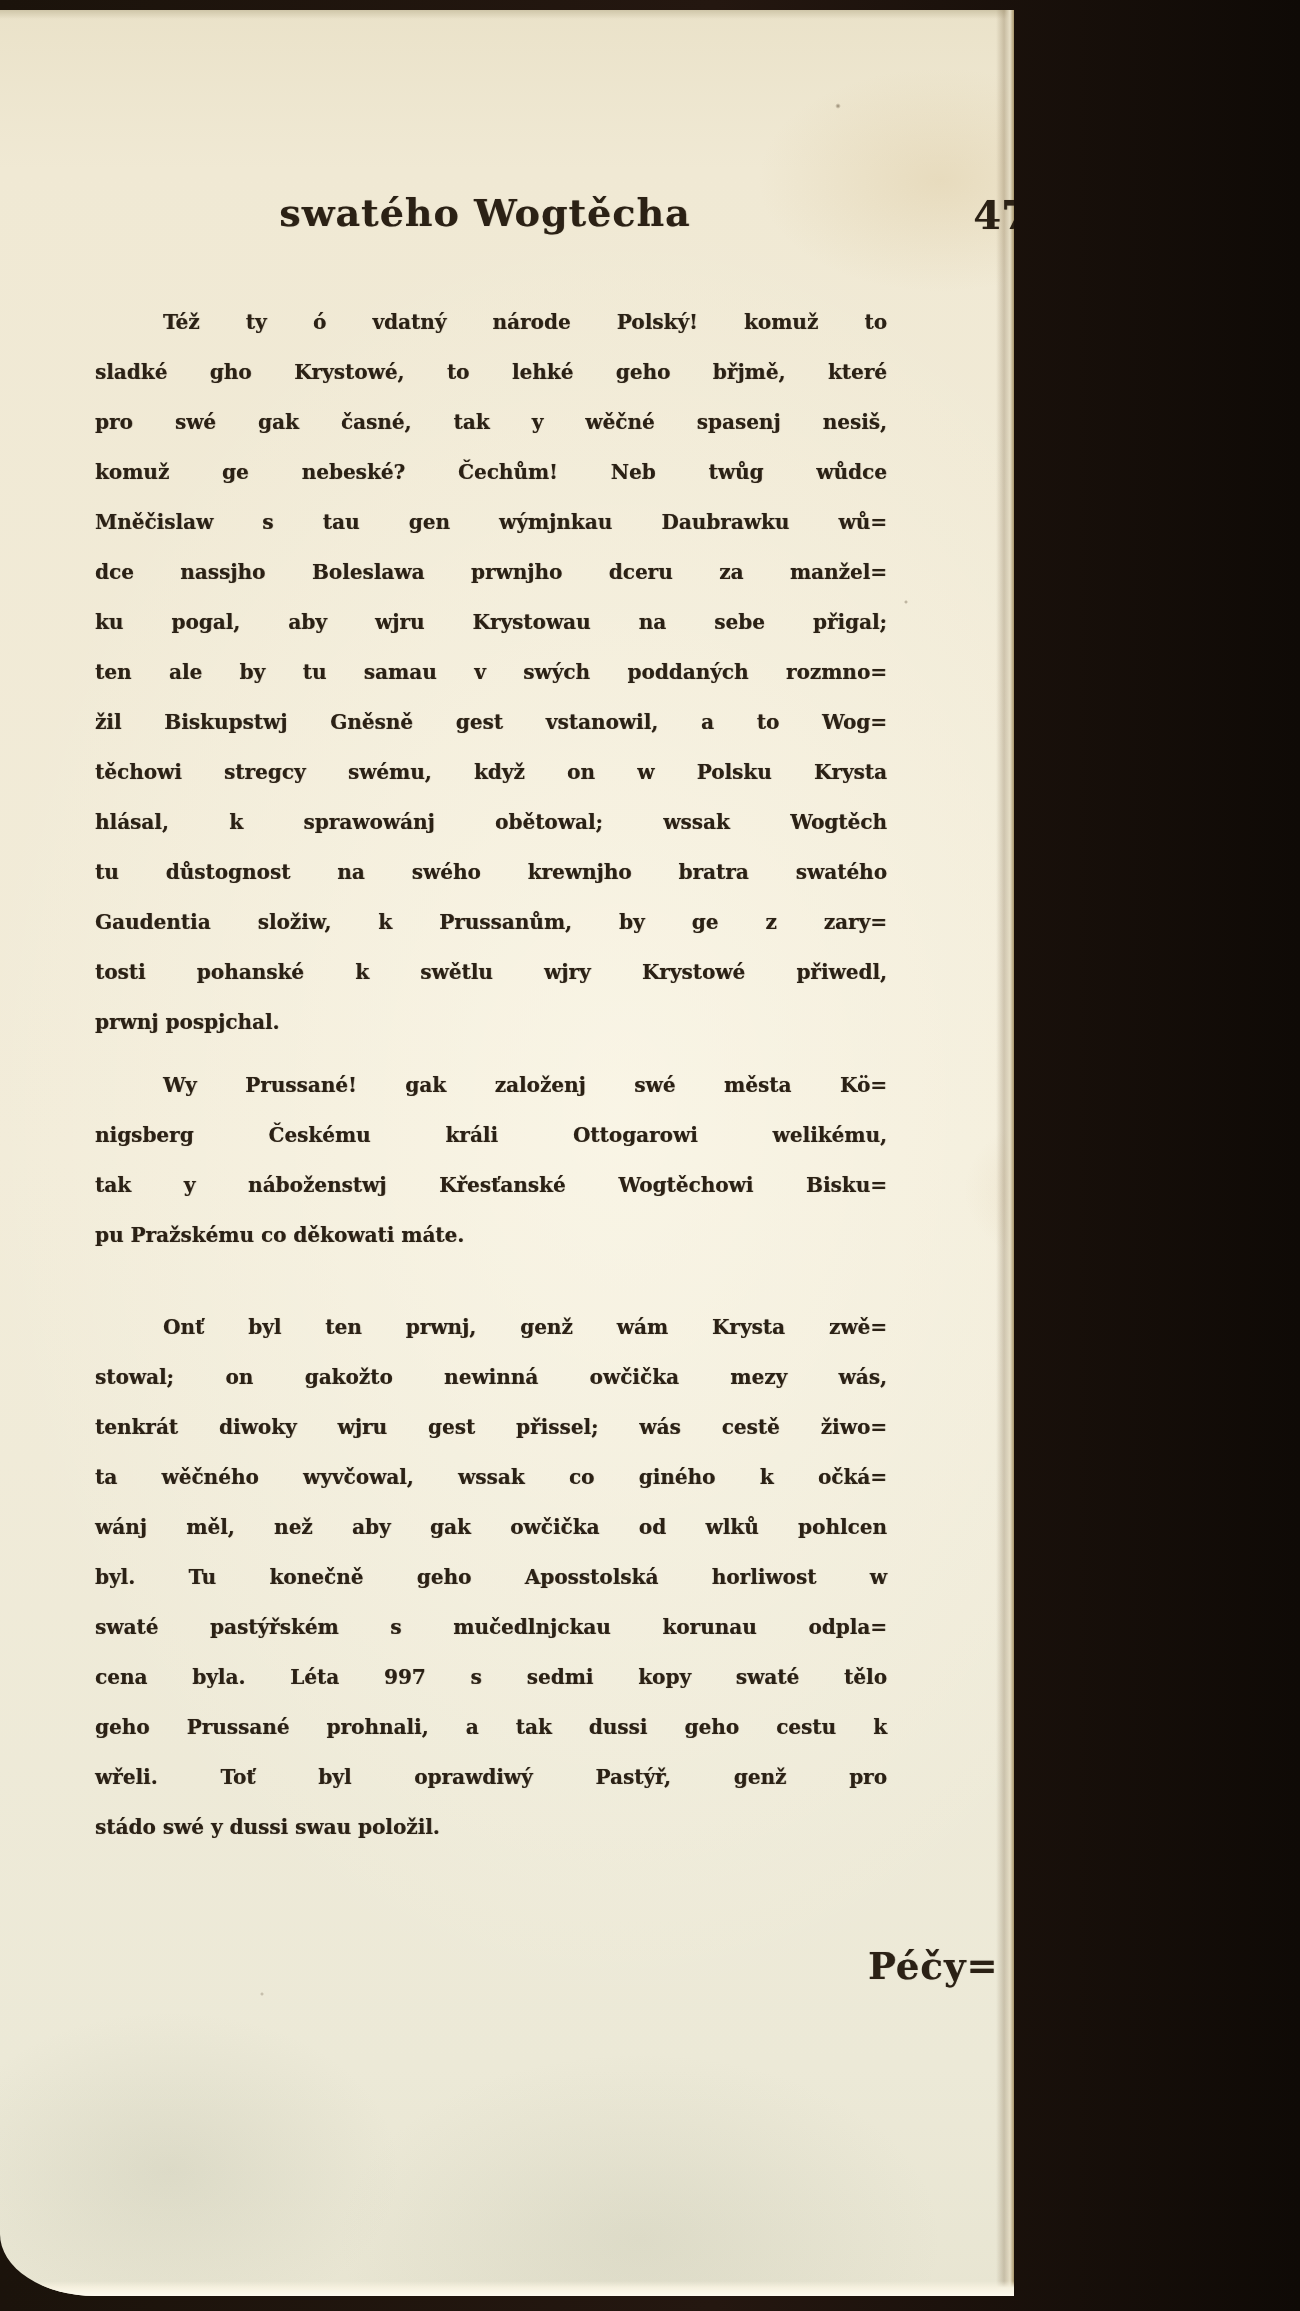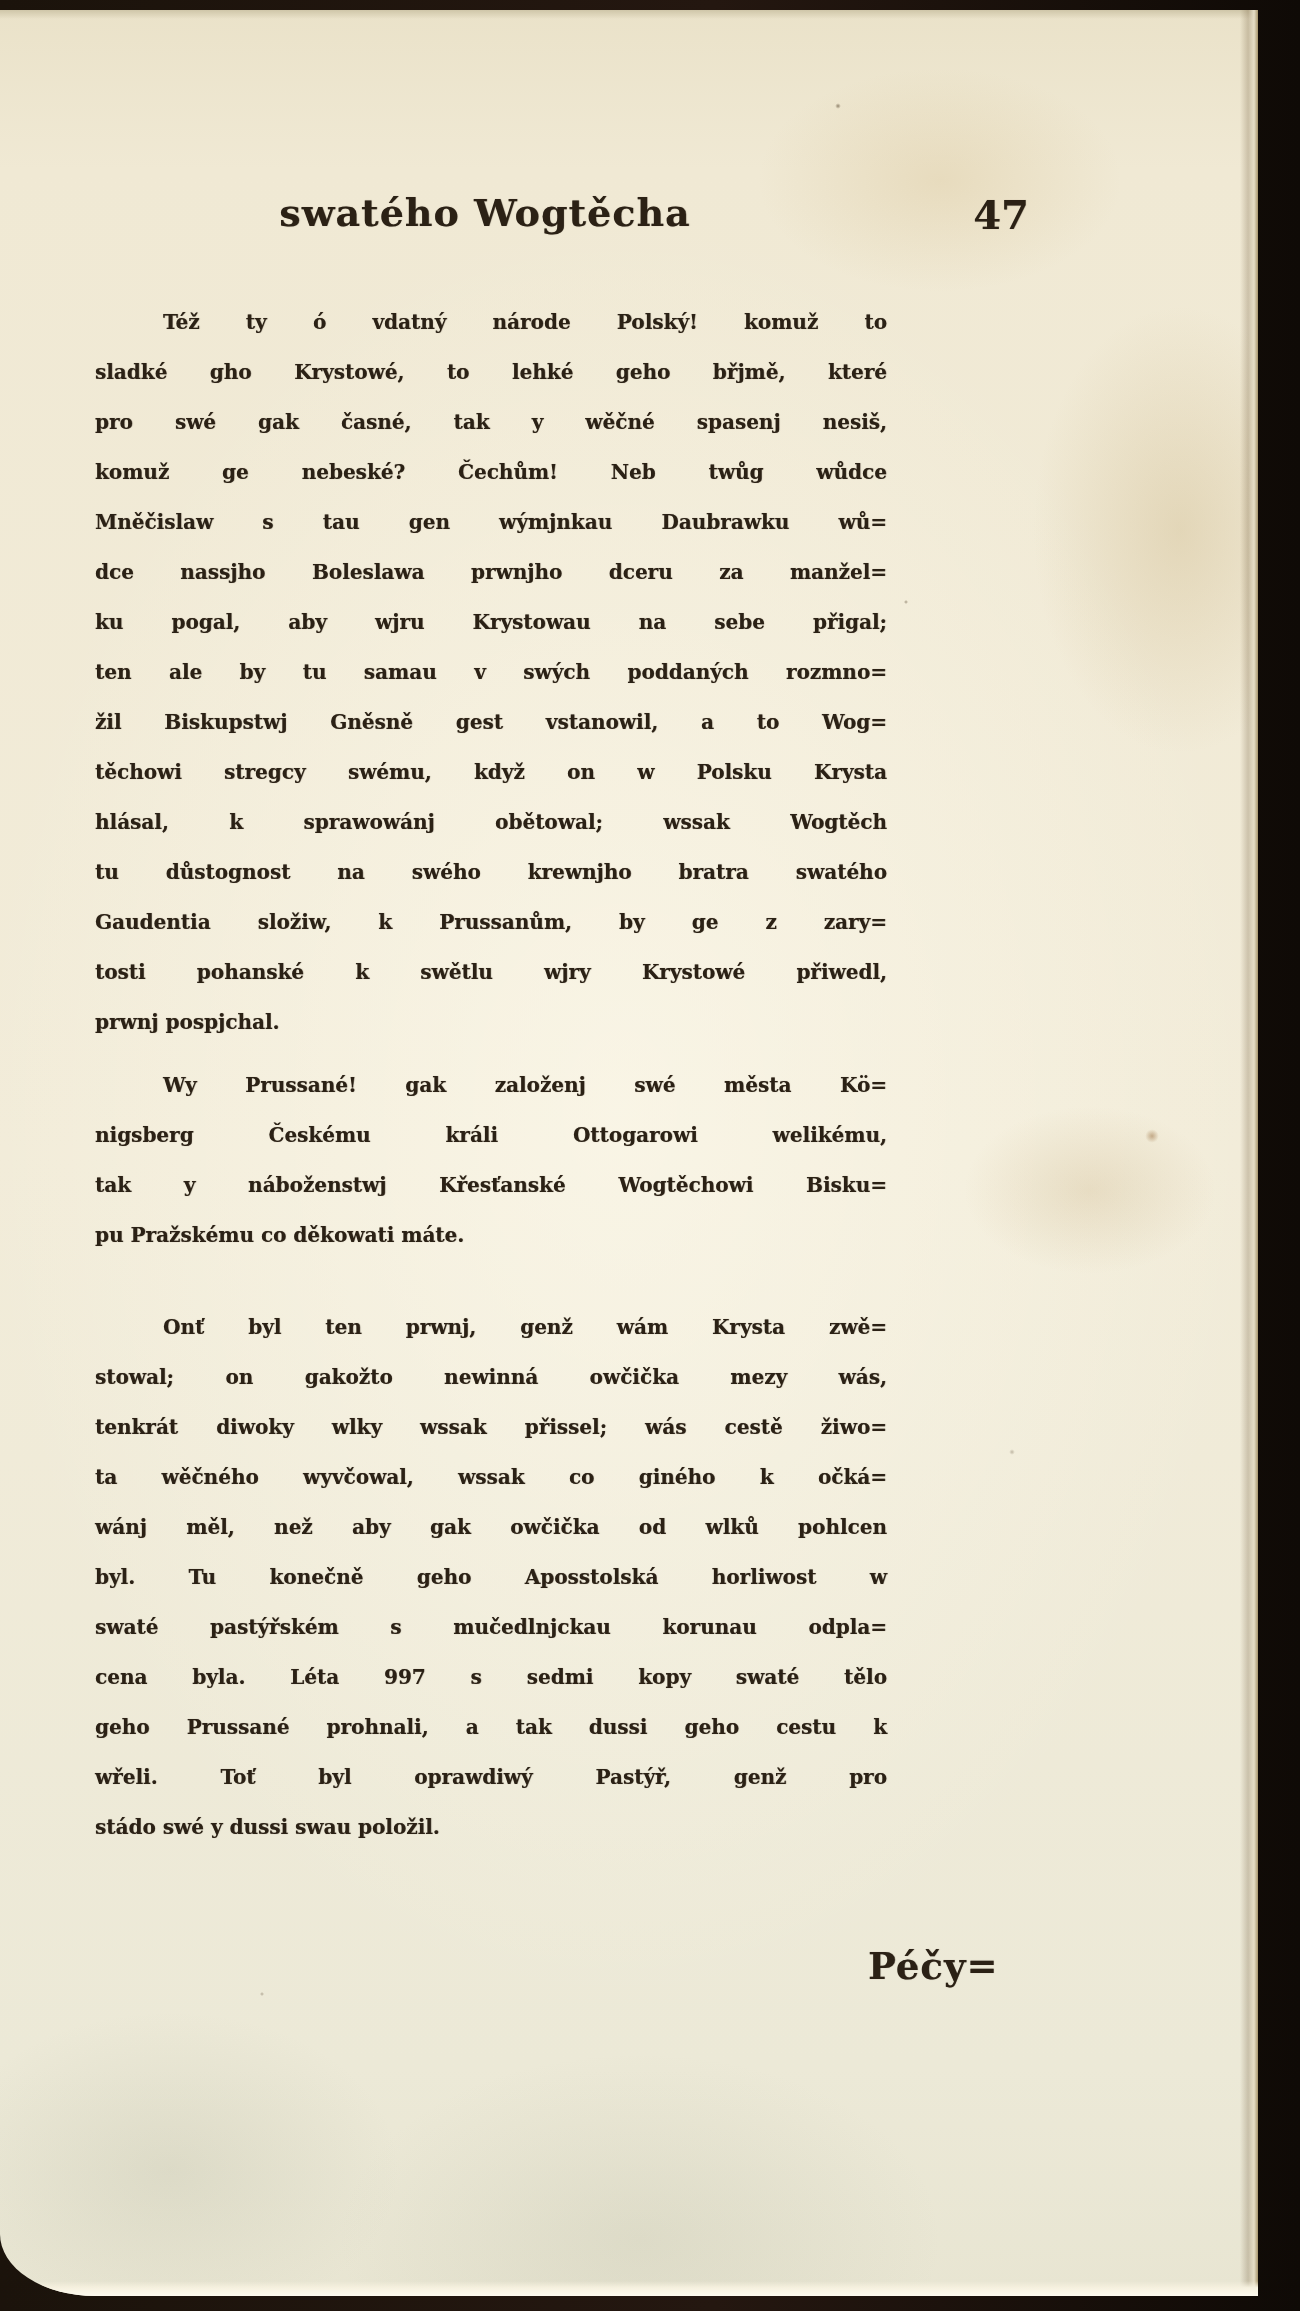--- a/index.html
+++ b/index.html
@@ -4,21 +4,21 @@
 <style>
   html,body{margin:0;padding:0;background:#0d0a06;}
   .scan{
     position:relative;
     width:1300px;height:2311px;
     overflow:hidden;
     background:linear-gradient(90deg,#1b130b 0%,#241710 55%,#0f0a06 100%);
     font-family:"DejaVu Serif","Liberation Serif",serif;
   }
   .paper{
-    position:absolute;left:0;top:10px;width:1258px;height:2286px;
+    position:absolute;left:0;top:10px;width:1014px;height:2286px;
     border-bottom-left-radius:95px 62px;
     overflow:hidden;
     background:
       radial-gradient(circle 4px at 838px 96px, rgba(70,52,28,.55), transparent 70%),
       radial-gradient(circle 3px at 906px 592px, rgba(70,52,28,.45), transparent 70%),
       radial-gradient(circle 4px at 1012px 1442px, rgba(70,52,28,.30), transparent 70%),
       radial-gradient(circle 3px at 262px 1984px, rgba(70,52,28,.35), transparent 70%),
       radial-gradient(circle 9px at 1152px 1126px, rgba(140,92,40,.45), transparent 75%),
       radial-gradient(ellipse 260px 160px at 940px 170px, rgba(200,170,110,.22), transparent 70%),
       radial-gradient(ellipse 210px 320px at 1180px 520px, rgba(185,155,95,.25), transparent 70%),
@@ -100,21 +100,21 @@
     <div class="para para-2">
       <div class="line indent">Wy Prussané! gak založenj swé města Kö=</div>
       <div class="line">nigsberg Českému králi Ottogarowi welikému,</div>
       <div class="line">tak y náboženstwj Křesťanské Wogtěchowi Bisku=</div>
       <div class="line endpara">pu Pražskému co děkowati máte.</div>
     </div>
 
     <div class="para para-3">
       <div class="line indent">Onť byl ten prwnj, genž wám Krysta zwě=</div>
       <div class="line">stowal; on gakožto newinná owčička mezy wás,</div>
-      <div class="line">tenkrát diwoky wlky wssak přissel; wás cestě žiwo=</div>
+      <div class="line">tenkrát diwoky wjru gest přissel; wás cestě žiwo=</div>
       <div class="line">ta wěčného wyvčowal, wssak co giného k očká=</div>
       <div class="line">wánj měl, než aby gak owčička od wlků pohlcen</div>
       <div class="line">byl. Tu konečně geho Aposstolská horliwost w</div>
       <div class="line">swaté pastýřském s mučedlnjckau korunau odpla=</div>
       <div class="line">cena byla. Léta 997 s sedmi kopy swaté tělo</div>
       <div class="line">geho Prussané prohnali, a tak dussi geho cestu k</div>
       <div class="line">wřeli. Toť byl oprawdiwý Pastýř, genž pro</div>
       <div class="line endpara">stádo swé y dussi swau položil.</div>
     </div>
 

